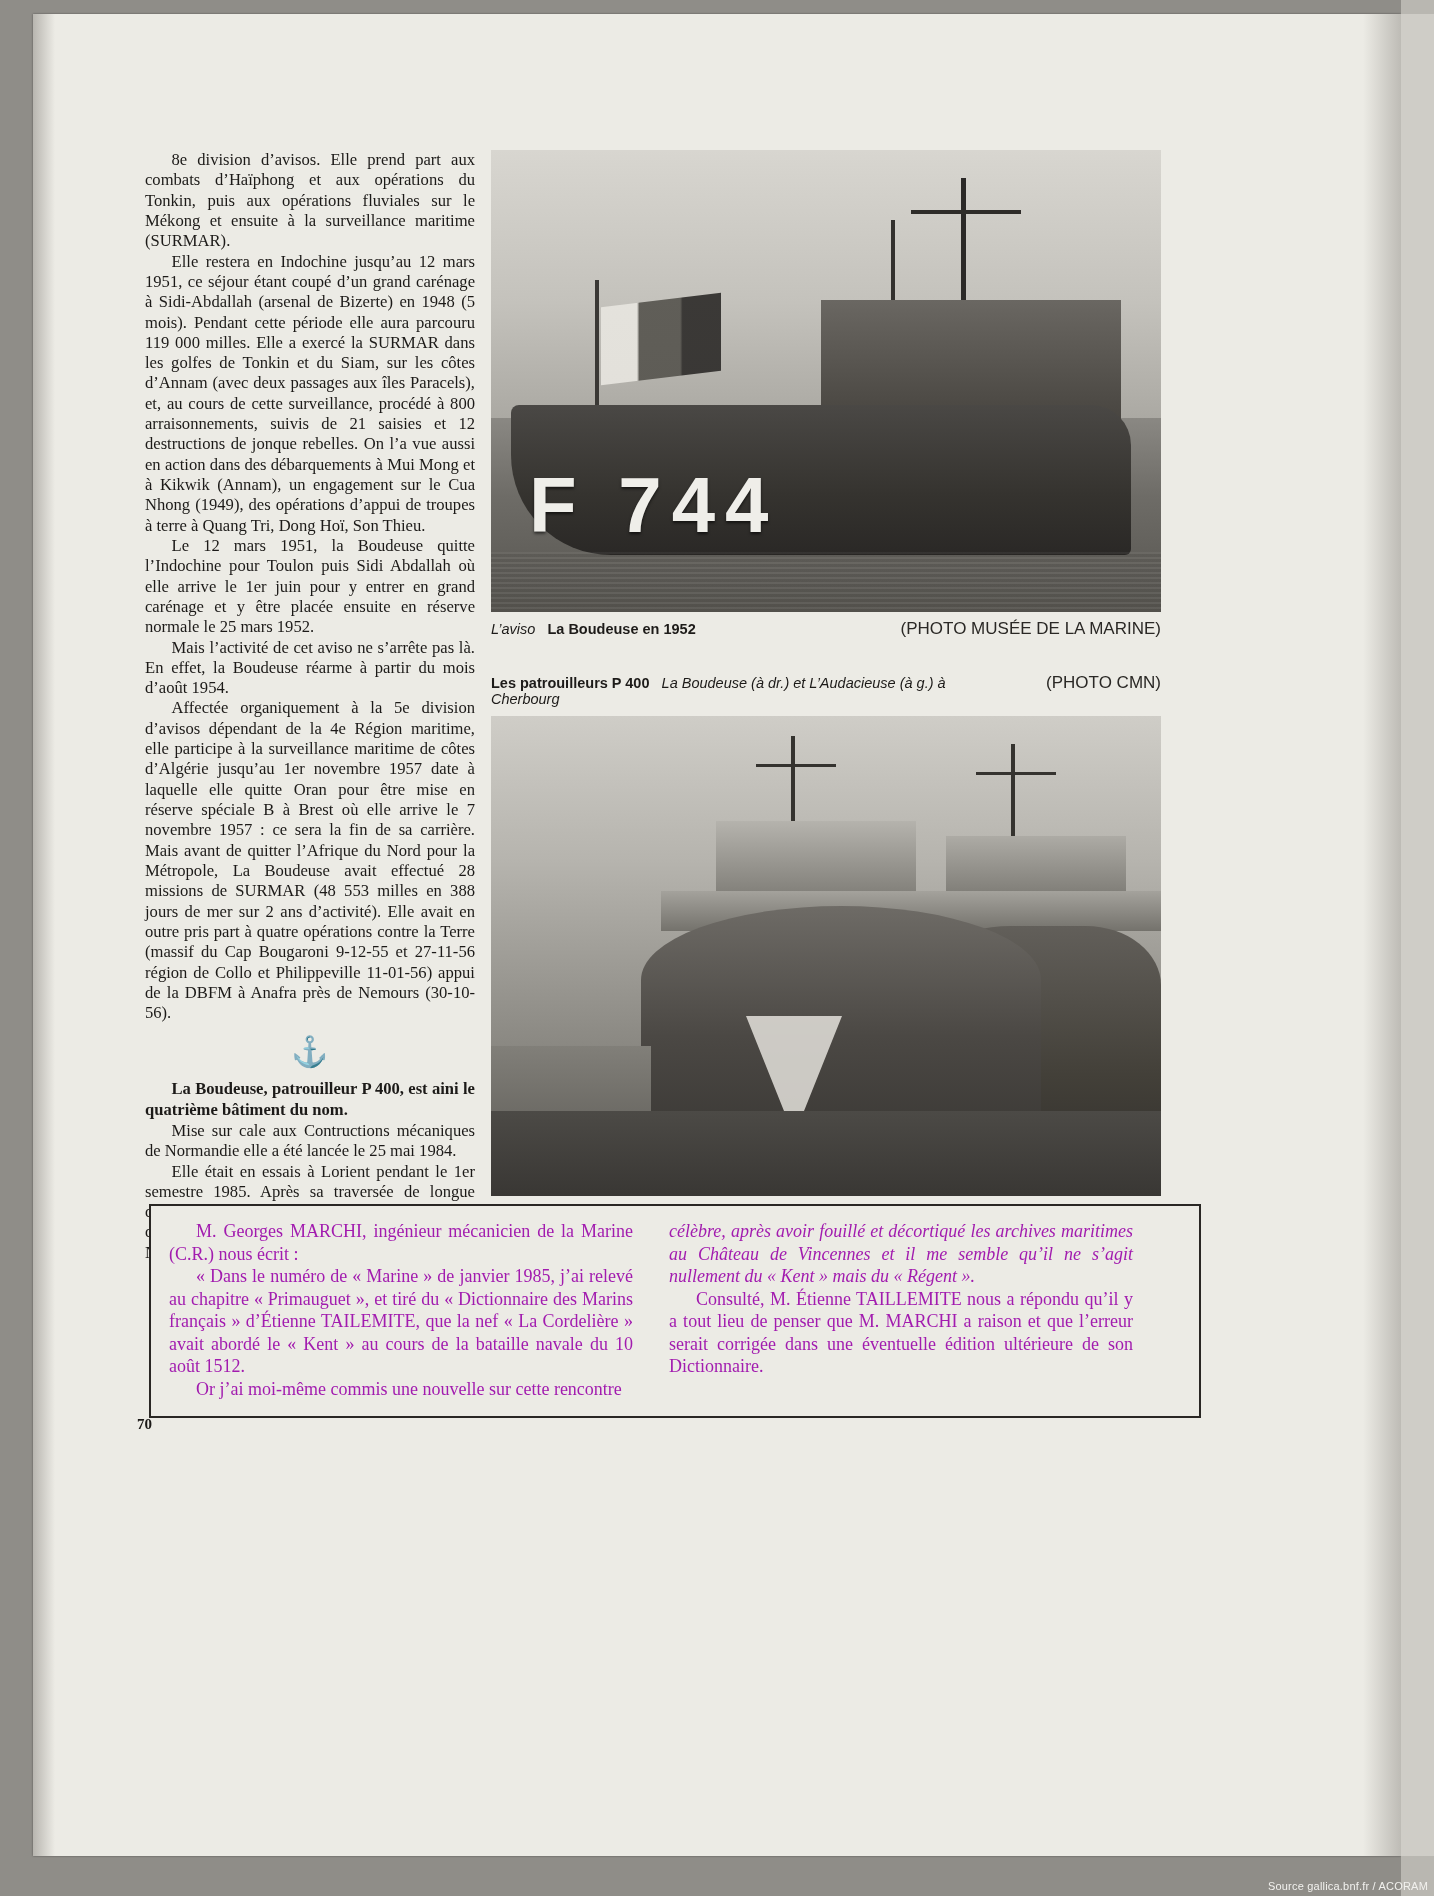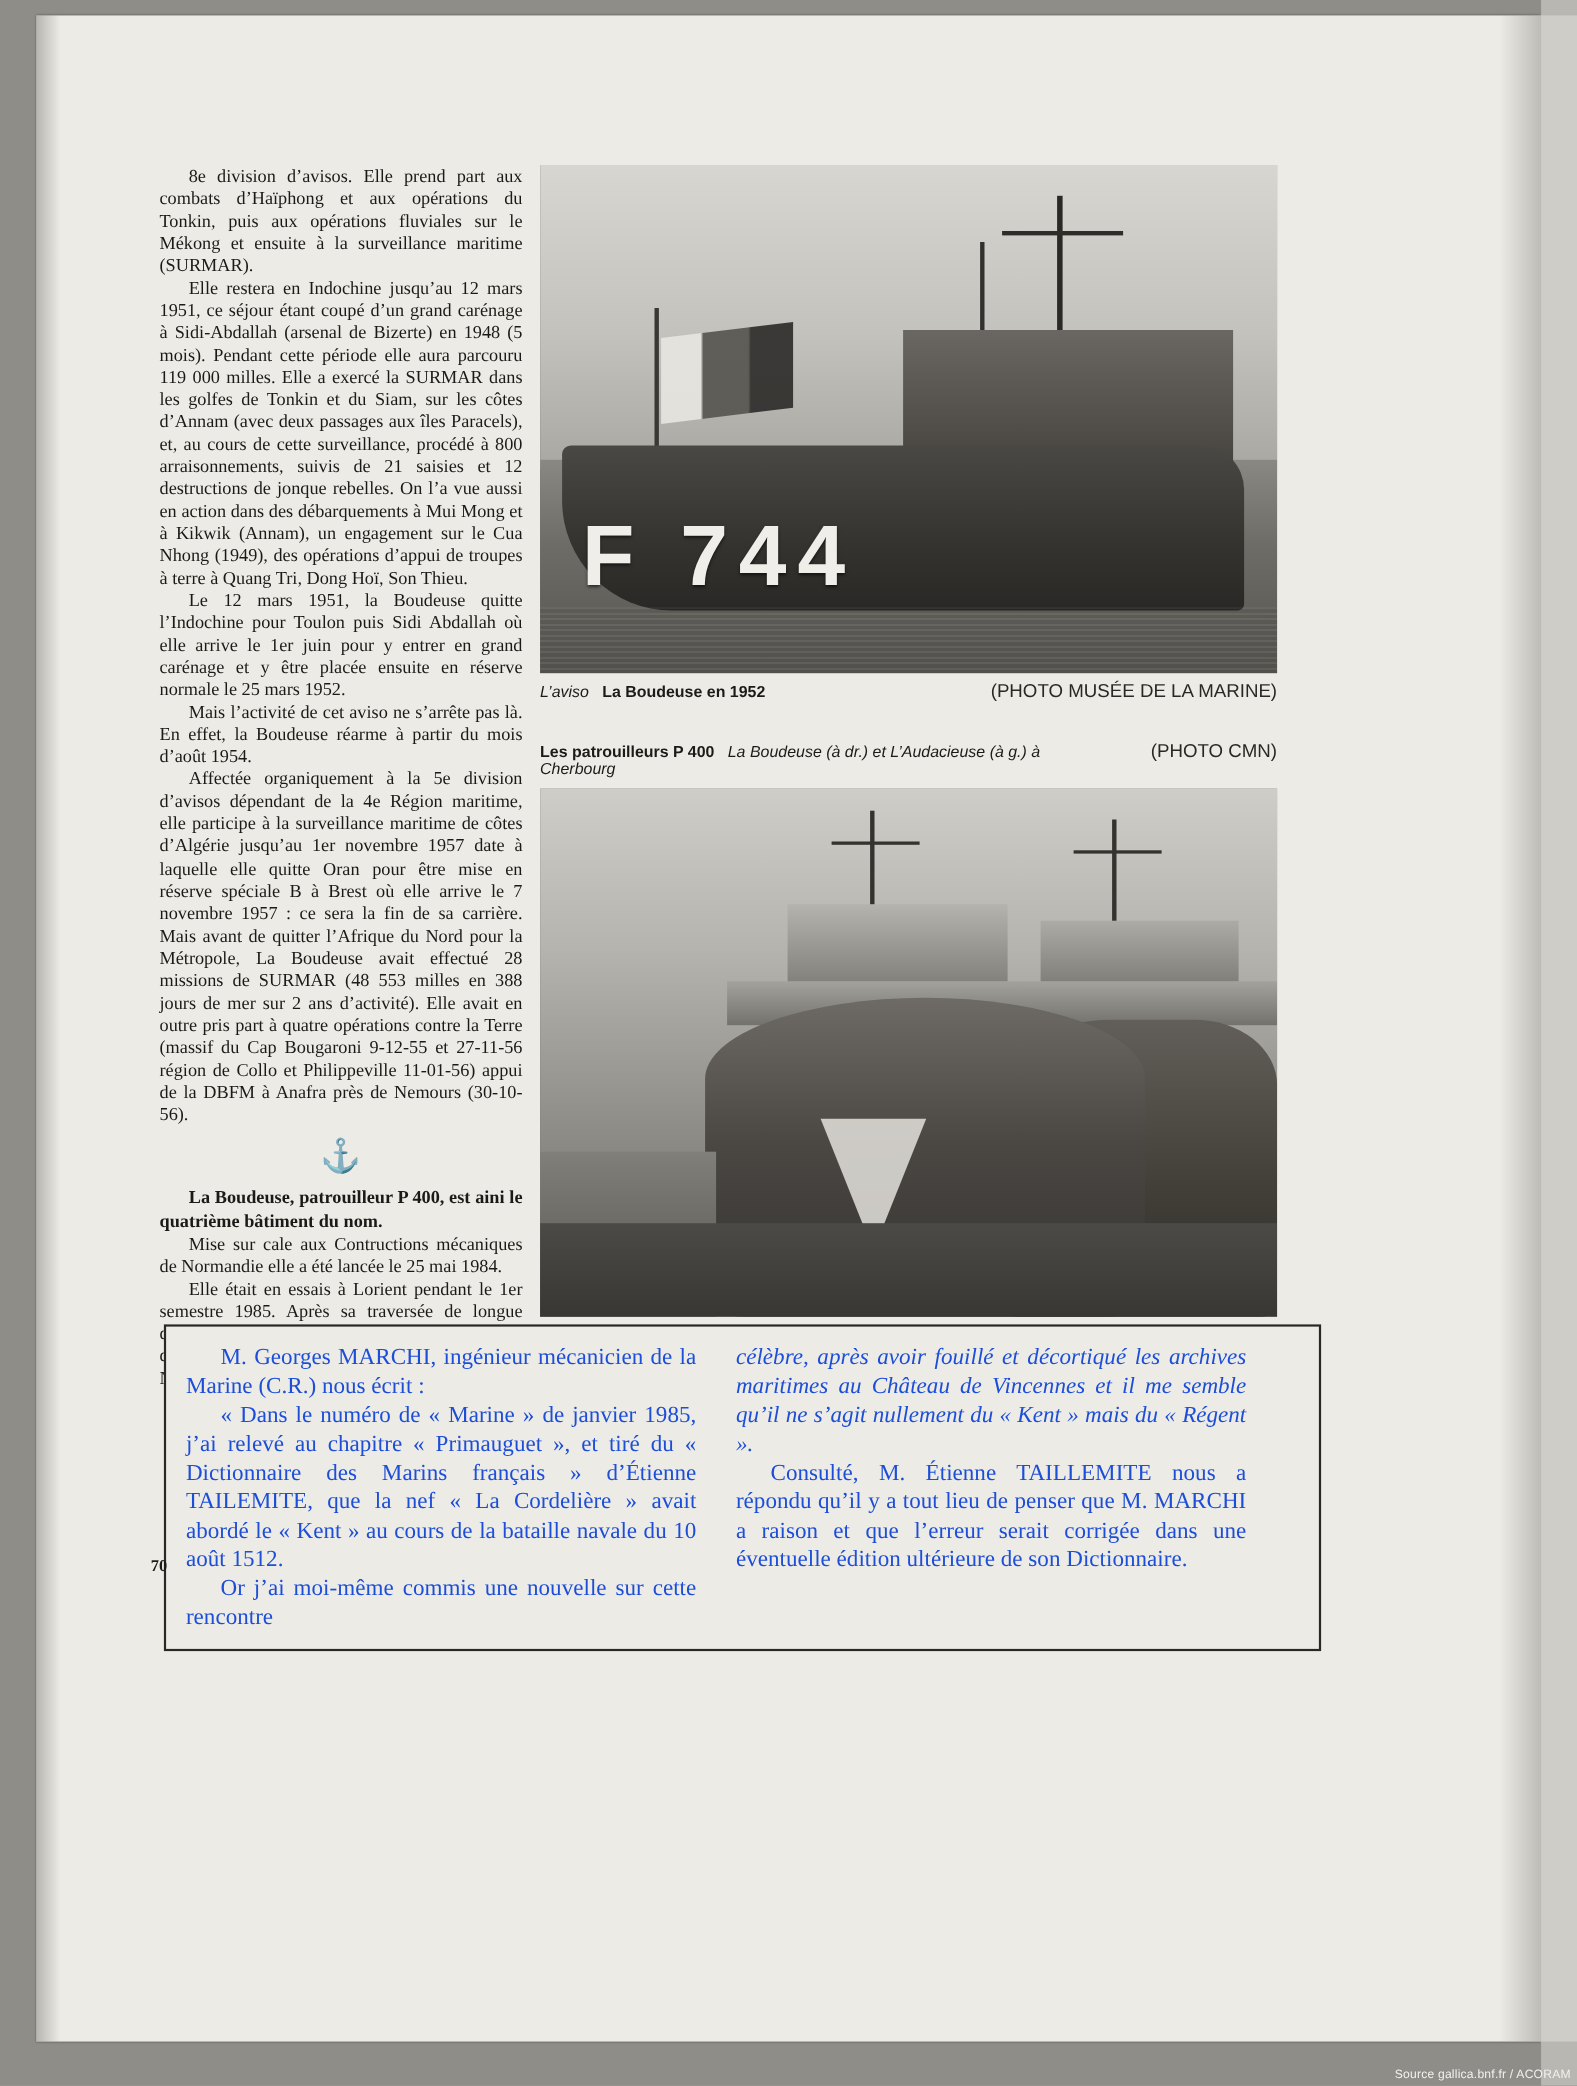--- a/index.html
+++ b/index.html
@@ -263,24 +263,24 @@
     margin: 6px 0 16px 0;
     font-family: "Liberation Serif", serif;
   }
   .box-title .ital { font-style: italic; }
   .box-cols {
     display: flex;
     gap: 36px;
   }
   .box-col {
     width: 464px;
-    font-size: 21px;
+    font-size: 18px;
     line-height: 1.25;
     text-align: justify;
-    color: #1d4ed8;
+    color: #a21caf;
   }
   .box-col p { margin: 0; text-indent: 1.5em; }
   .box-col p.noind { text-indent: 0; }
 
   .folio {
     position: absolute;
     left: 26px;
     top: 1290px;
     font-size: 15px;
     font-weight: bold;

